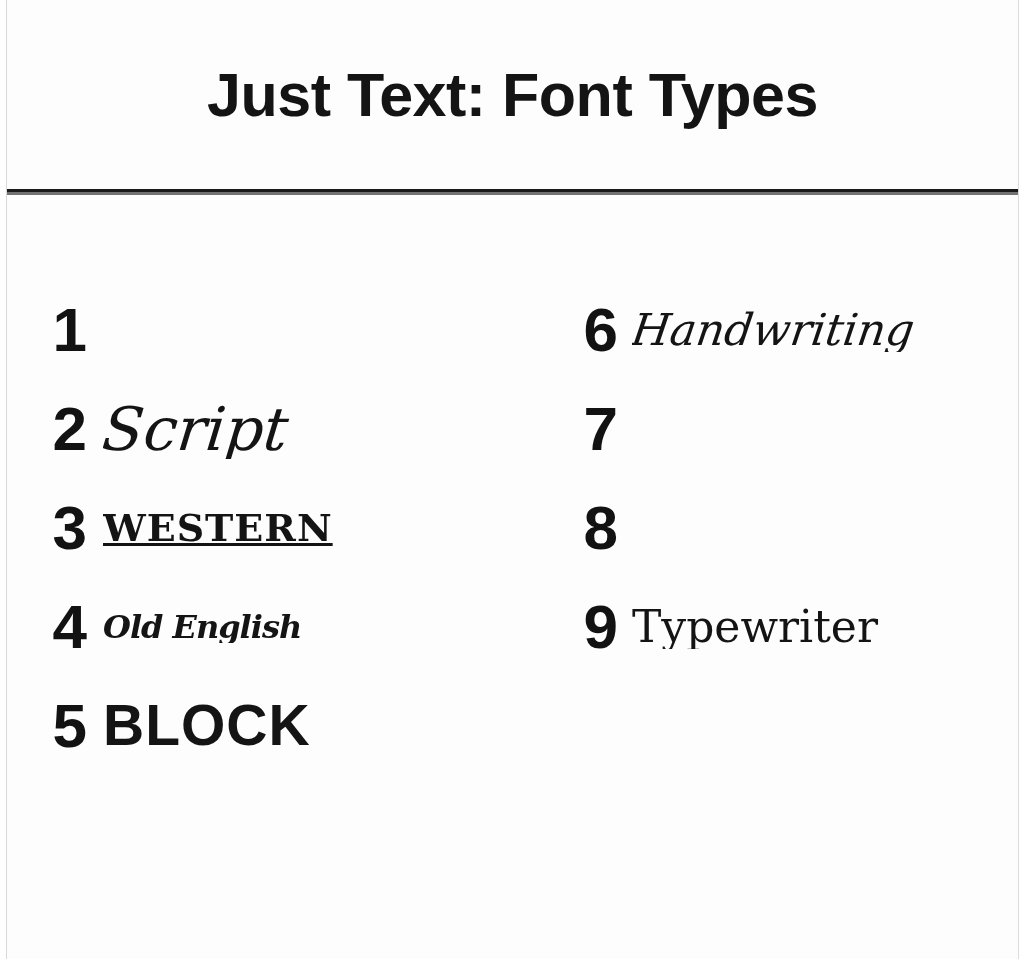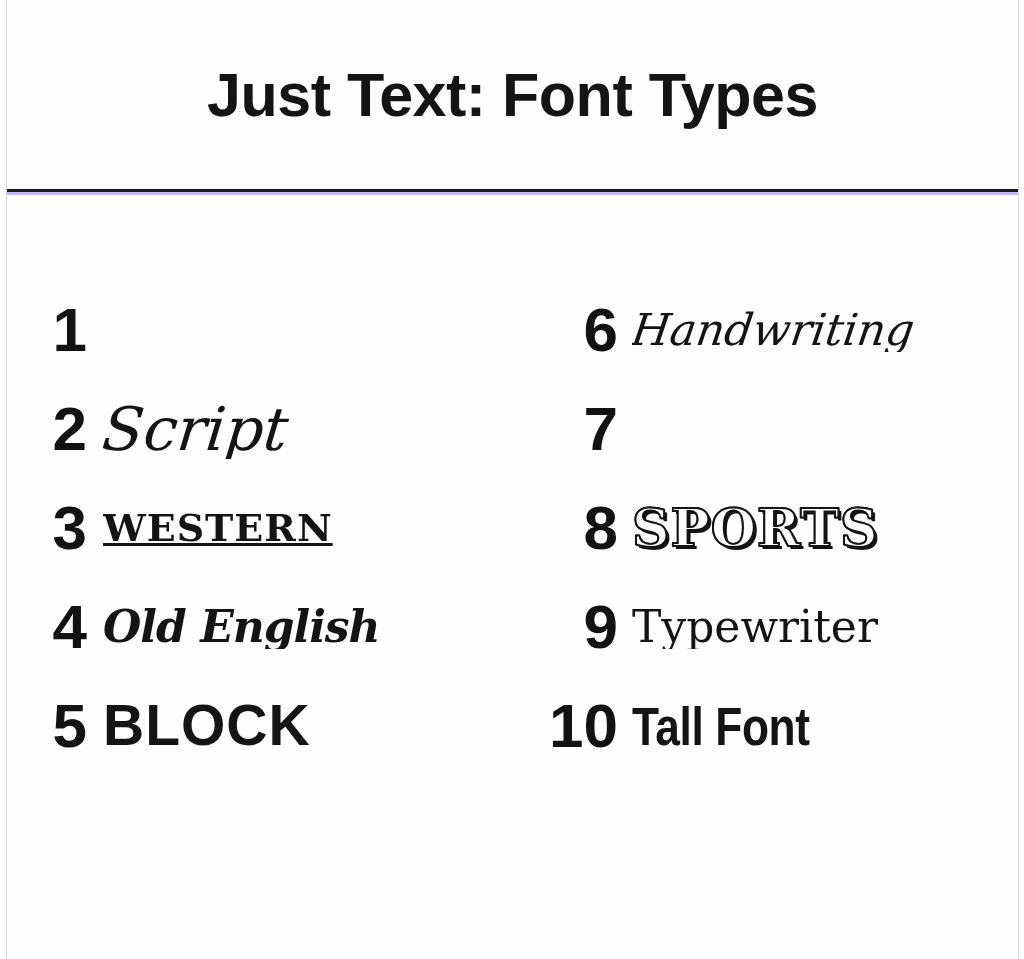--- a/index.html
+++ b/index.html
@@ -11,21 +11,21 @@
     width: 1024px;
     height: 959px;
     font-family: "Liberation Sans", sans-serif;
     color: #111111;
     overflow: hidden;
   }
   .page {
     position: relative;
     width: 1024px;
     height: 776px;
-    background: #c4b5fd;
+    background: #737373;
     box-sizing: border-box;
   }
   .edge-left {
     position: absolute;
     left: 0; top: 0;
     width: 6px; height: 959px;
     background: #ffffff;
     border-right: 1px solid #d8d8d8;
   }
   .edge-right {
@@ -124,21 +124,21 @@
   }
   .s-western {
     font-family: "DejaVu Serif", serif;
     font-size: 38px;
     font-weight: bold;
     letter-spacing: 1px;
     text-decoration: underline;
   }
   .s-oldenglish {
     font-family: "DejaVu Serif", serif;
-    font-size: 44px;
+    font-size: 32px;
     font-weight: bold;
     font-style: italic;
     letter-spacing: -1px;
   }
   .s-block {
     font-family: "Liberation Sans", sans-serif;
     font-size: 57px;
     font-weight: bold;
     letter-spacing: 1px;
   }
@@ -237,33 +237,26 @@
             <span class="s-handwriting">Handwriting</span>
           </div>
         </div>
 
         <div class="row">
           <div class="num">7</div>
         </div>
 
         <div class="row">
           <div class="num">8</div>
-          <div class="sample s-sports">SPORTS</div>
         </div>
 
         <div class="row">
           <div class="num">9</div>
           <div class="sample s-typewriter">Typewriter</div>
         </div>
 
-        <div class="row">
-          <div class="num">10</div>
-          <div class="sample">
-            <span class="s-tall">Tall Font</span>
-          </div>
-        </div>
 
       </div>
 
     </div>
   </div>
 
 </div>
 
 </body></html>

